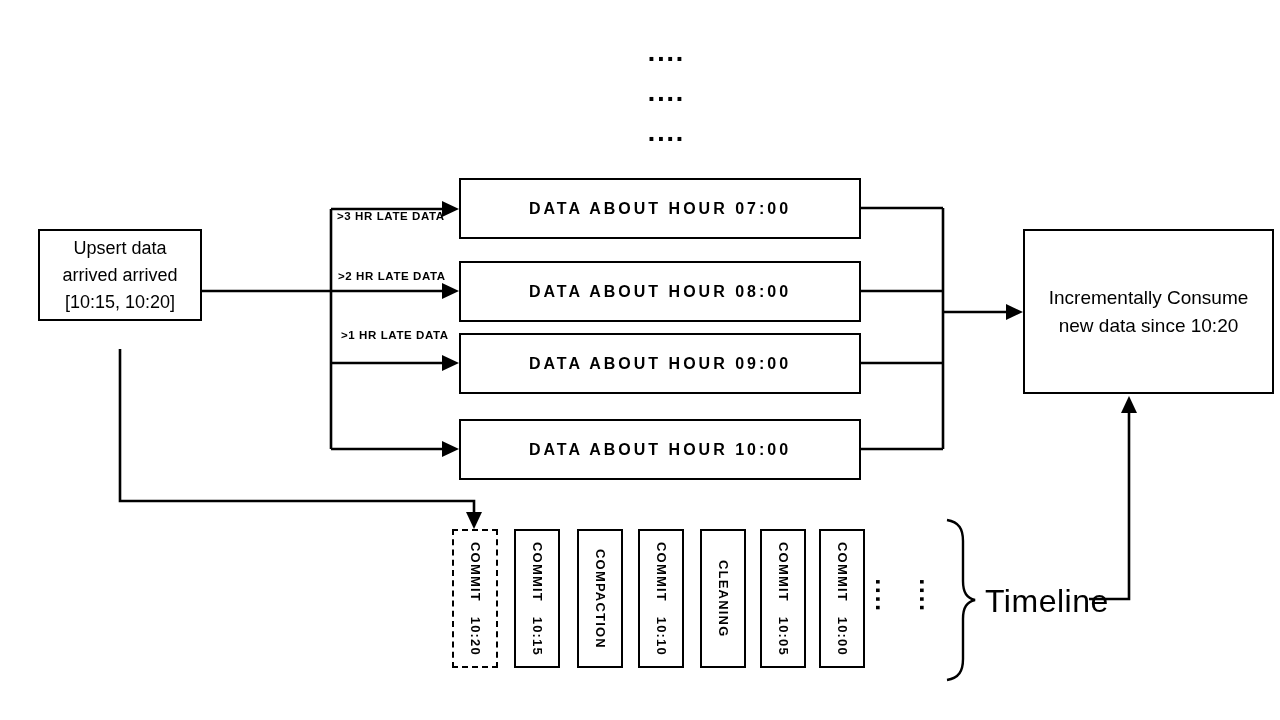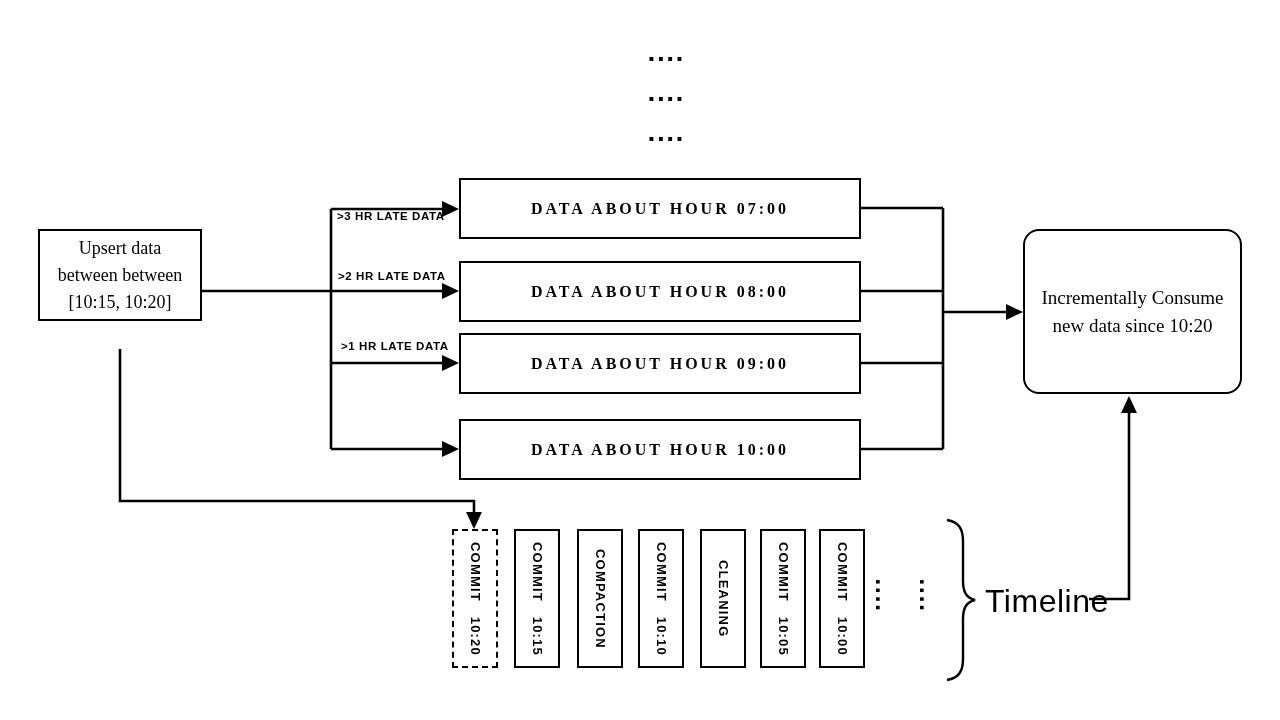--- a/index.html
+++ b/index.html
@@ -19,43 +19,42 @@
   .connectors polygon { fill: #000000; stroke: none; }
 
   .node {
     position: absolute;
     border: 2px solid #000000;
     background: #ffffff;
     display: flex;
     align-items: center;
     justify-content: center;
     text-align: center;
-    font-family: Liberation Serif, serif;
   }
   .source-box { left: 38px; top: 229px; width: 164px; height: 92px; font-size: 18px; line-height: 27px; }
-  .consumer-box { left: 1023px; top: 229px; width: 219px; height: 165px; font-size: 19px; line-height: 28px; border-radius: 16px; }
+  .consumer-box { left: 1023px; top: 229px; width: 251px; height: 165px; font-size: 19px; line-height: 28px; }
   .hour-box {
     left: 459px; width: 402px; height: 61px;
     font-weight: bold; font-size: 16px; letter-spacing: 3px; white-space: nowrap;
   }
   .hour-07 { top: 178px; }
   .hour-08 { top: 261px; }
   .hour-09 { top: 333px; }
   .hour-10 { top: 419px; }
 
   .late-label {
     position: absolute;
     font-size: 11.5px;
     font-weight: bold;
     letter-spacing: 0.6px;
     white-space: nowrap;
   }
   .late-3hr { left: 337px; top: 190px; margin-top: 20px; }
   .late-2hr { left: 338px; top: 270px; }
-  .late-1hr { left: 341px; top: 340px; }
+  .late-1hr { left: 341px; top: 329px; }
 
   .instant {
     position: absolute;
     top: 529px;
     width: 46px;
     height: 139px;
     border: 2px solid #000000;
     background: #ffffff;
     display: flex;
     align-items: center;
@@ -150,21 +149,21 @@
     <polygon points="1129,396 1121,413 1137,413"></polygon>
   </svg>
 
   <div class="hdots hd0">....</div>
   <div class="hdots hd1">....</div>
   <div class="hdots hd2">....</div>
 
   <div class="node source-box">
     <div>
       <span style="display:block">Upsert data</span>
-      <span style="display:block">between between</span>
+      <span style="display:block">arrived arrived</span>
       <span style="display:block">[10:15, 10:20]</span>
     </div>
   </div>
 
   <div class="late-label late-3hr">&gt;3 HR LATE DATA</div>
   <div class="late-label late-2hr">&gt;2 HR LATE DATA</div>
   <div class="late-label late-1hr">&gt;1 HR LATE DATA</div>
 
   <div class="node hour-box hour-07">
     <span>DATA ABOUT HOUR 07:00</span>

